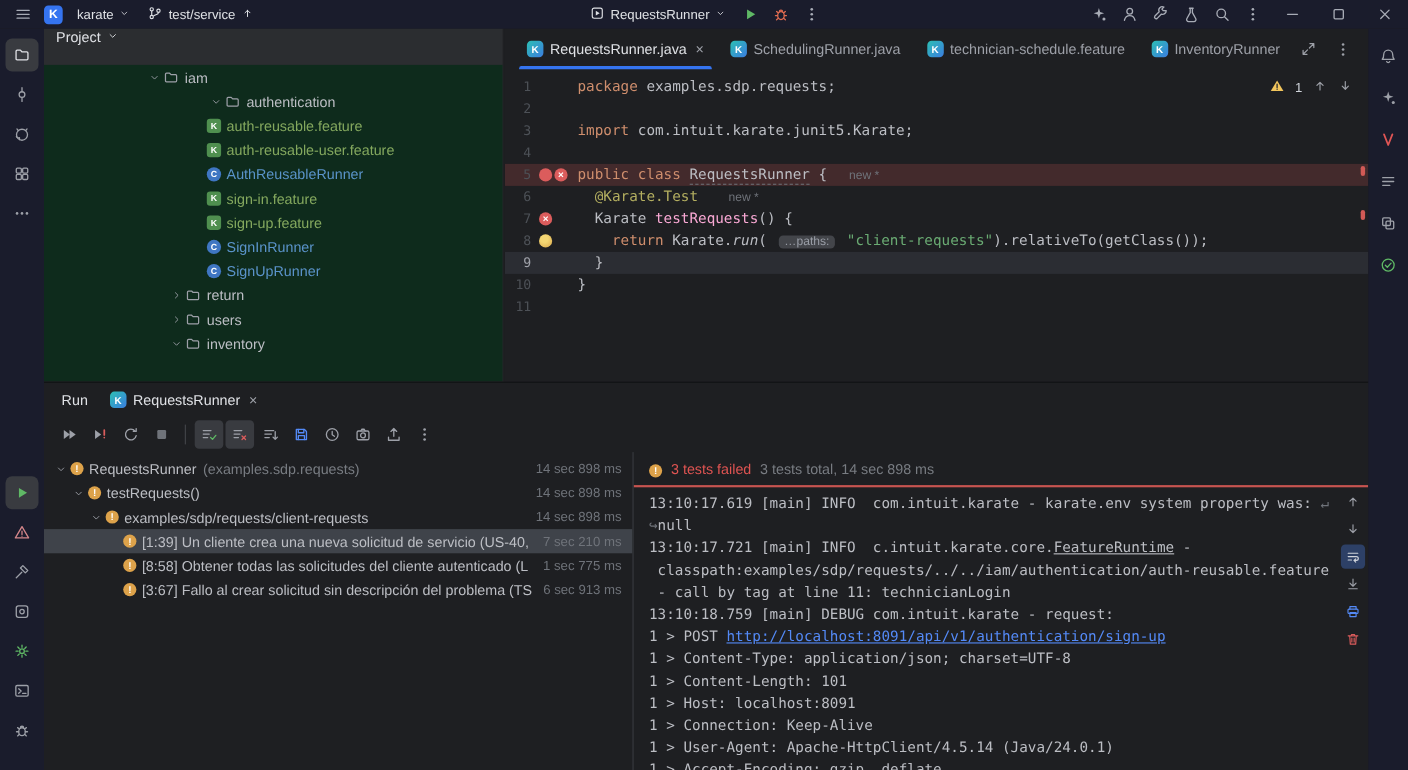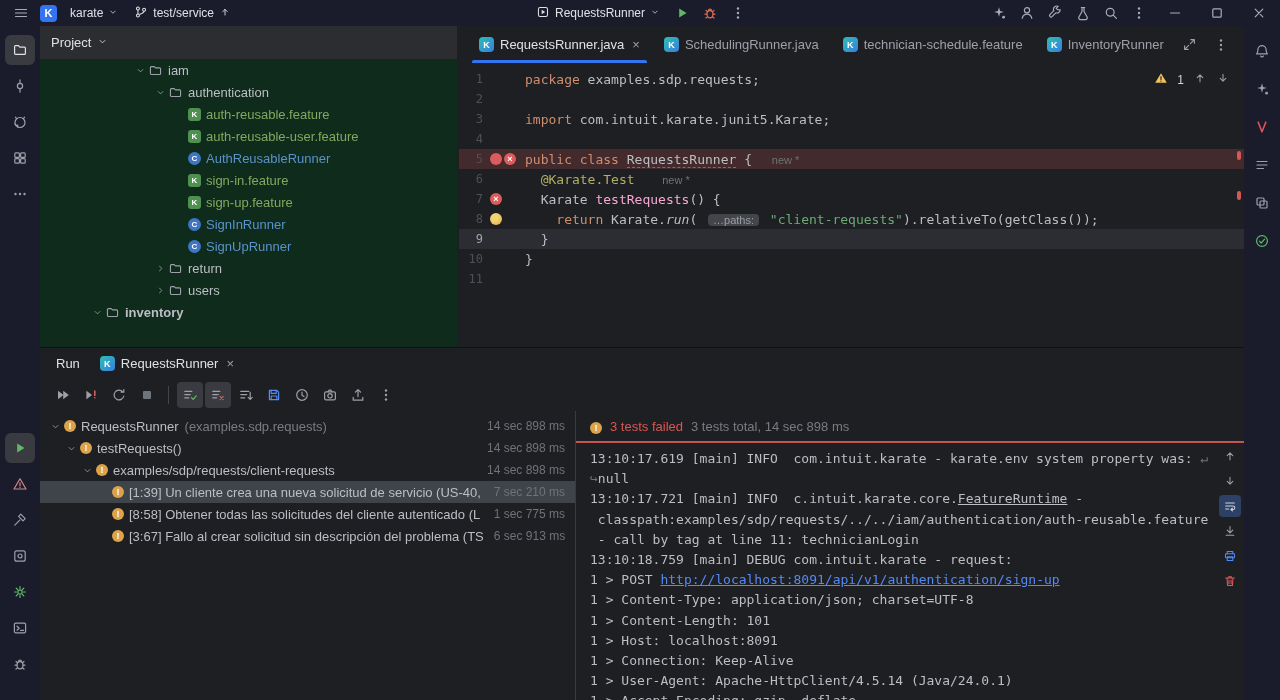--- a/index.html
+++ b/index.html
@@ -48,21 +48,21 @@
        color:#9da0a8;cursor:pointer}
   #stripe-right .stripe-btn{margin:4px 0}
   .stripe-btn.active{background:#393b40;color:#dfe1e5}
 
   
   #content{position:absolute;left:40px;top:26px;width:1204px;height:674px}
 
   
   .project-panel{position:absolute;left:0;top:0;width:418px;height:321px;background:#2b2d30;
        border-right:1px solid #1e1f22;display:flex;flex-direction:column;overflow:hidden}
-  .panel-header{height:33px;flex:none;display:flex;align-items:center;gap:6px;padding:0 11px;color:#dfe1e5}
+  .panel-header{height:33px;flex:none;display:flex;gap:6px;padding:0 11px;color:#dfe1e5}
   .ptree{flex:1;background:#0e2b1c;overflow:hidden}
   .prow{height:22px;display:flex;align-items:center;white-space:nowrap;cursor:pointer}
   .chev-slot{width:16px;display:inline-flex;justify-content:center;color:#9da0a8;flex:none}
   .prow .lab{margin-left:5px}
   .lab-feature{color:#84a85e}
   .lab-runner{color:#5a93c9}
 
   
   .editor-area{position:absolute;left:419px;top:0;width:785px;height:321px;display:flex;flex-direction:column;background:#1e1f22}
   .tab-bar{height:37px;flex:none;display:flex;align-items:center;padding-left:8px}
@@ -451,21 +451,21 @@
                 </svg>
               </span>
             </span>
             <span class="ic" style="color: rgb(157, 160, 168);">
               <svg viewBox="0 0 16 16" style="width:15px;height:15px">
                 <path d="M2.6 4.8c0-.6.4-1 1-1h3l1.4 1.4h4.4c.6 0 1 .4 1 1v5c0 .6-.4 1-1 1H3.6c-.6 0-1-.4-1-1z"></path>
               </svg>
             </span>
             <span class="lab lab-plain">iam</span>
           </div>
-          <div class="prow" style="padding-left: 112px;">
+          <div class="prow" style="padding-left: 112px; margin-left: 36px;">
             <span class="chev-slot">
               <span class="ic">
                 <svg viewBox="0 0 16 16" style="width:11px;height:11px">
                   <path d="M4.5 6.5L8 10l3.5-3.5"></path>
                 </svg>
               </span>
             </span>
             <span class="ic" style="color: rgb(157, 160, 168);">
               <svg viewBox="0 0 16 16" style="width:15px;height:15px">
                 <path d="M2.6 4.8c0-.6.4-1 1-1h3l1.4 1.4h4.4c.6 0 1 .4 1 1v5c0 .6-.4 1-1 1H3.6c-.6 0-1-.4-1-1z"></path>
@@ -531,21 +531,21 @@
                 </svg>
               </span>
             </span>
             <span class="ic" style="color: rgb(157, 160, 168);">
               <svg viewBox="0 0 16 16" style="width:15px;height:15px">
                 <path d="M2.6 4.8c0-.6.4-1 1-1h3l1.4 1.4h4.4c.6 0 1 .4 1 1v5c0 .6-.4 1-1 1H3.6c-.6 0-1-.4-1-1z"></path>
               </svg>
             </span>
             <span class="lab lab-plain">users</span>
           </div>
-          <div class="prow" style="padding-left: 49px; font-weight: bold;">
+          <div class="prow" style="padding-left: 112px;">
             <span class="chev-slot">
               <span class="ic">
                 <svg viewBox="0 0 16 16" style="width:11px;height:11px">
                   <path d="M4.5 6.5L8 10l3.5-3.5"></path>
                 </svg>
               </span>
             </span>
             <span class="ic" style="color: rgb(157, 160, 168);">
               <svg viewBox="0 0 16 16" style="width:15px;height:15px">
                 <path d="M2.6 4.8c0-.6.4-1 1-1h3l1.4 1.4h4.4c.6 0 1 .4 1 1v5c0 .6-.4 1-1 1H3.6c-.6 0-1-.4-1-1z"></path>

